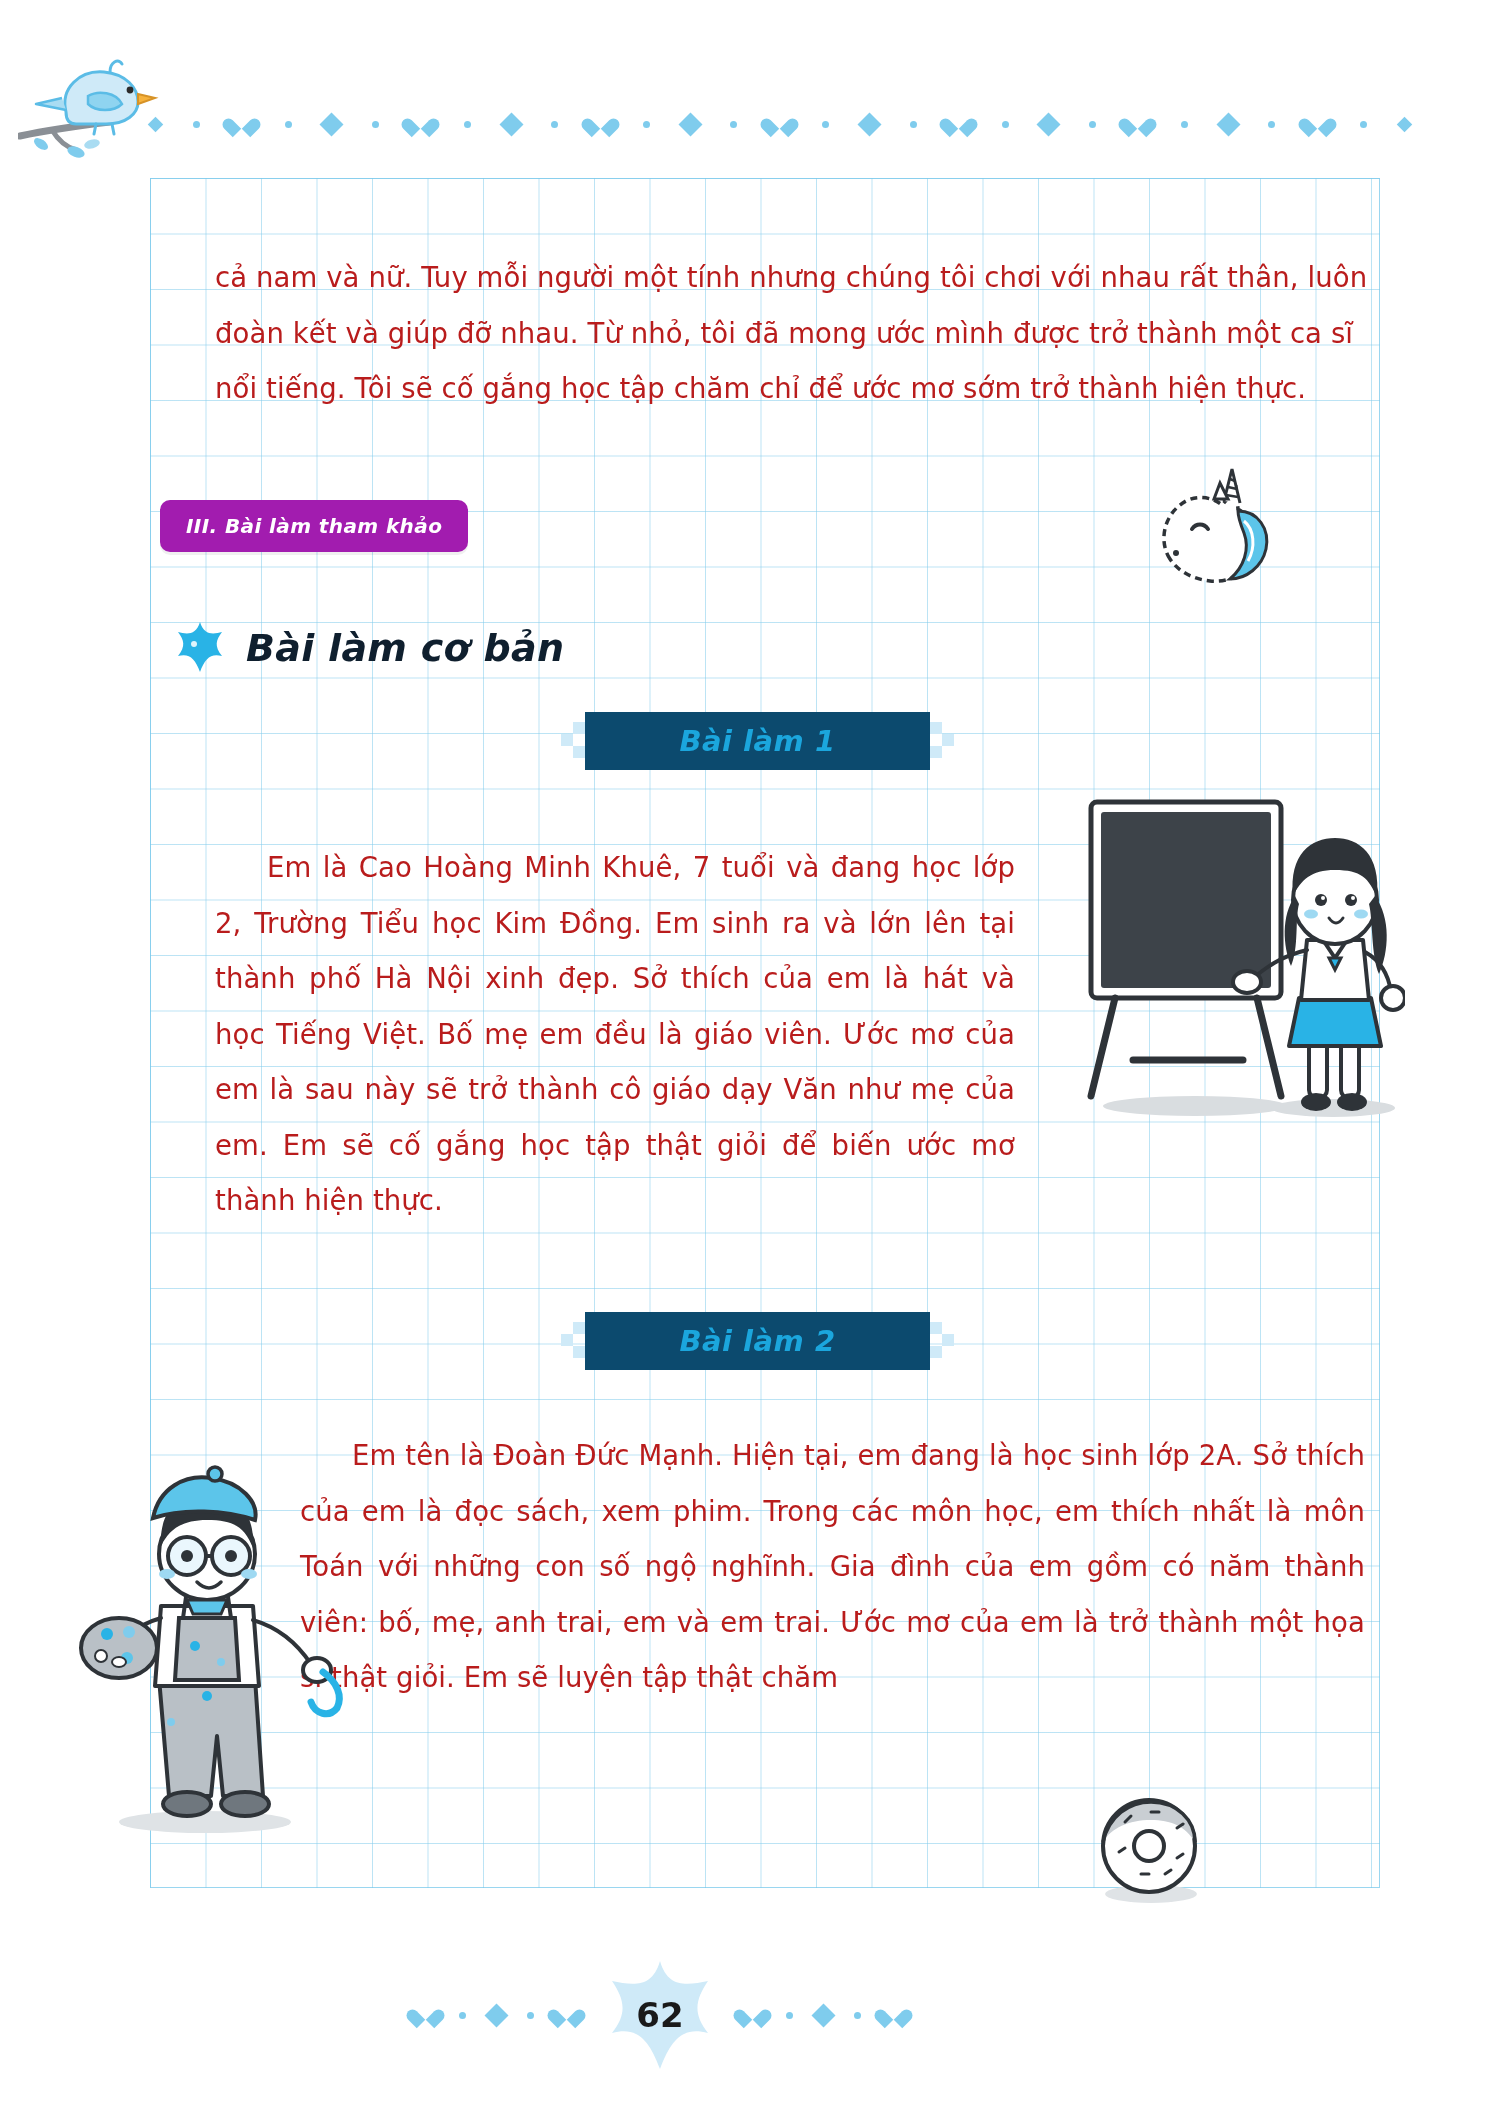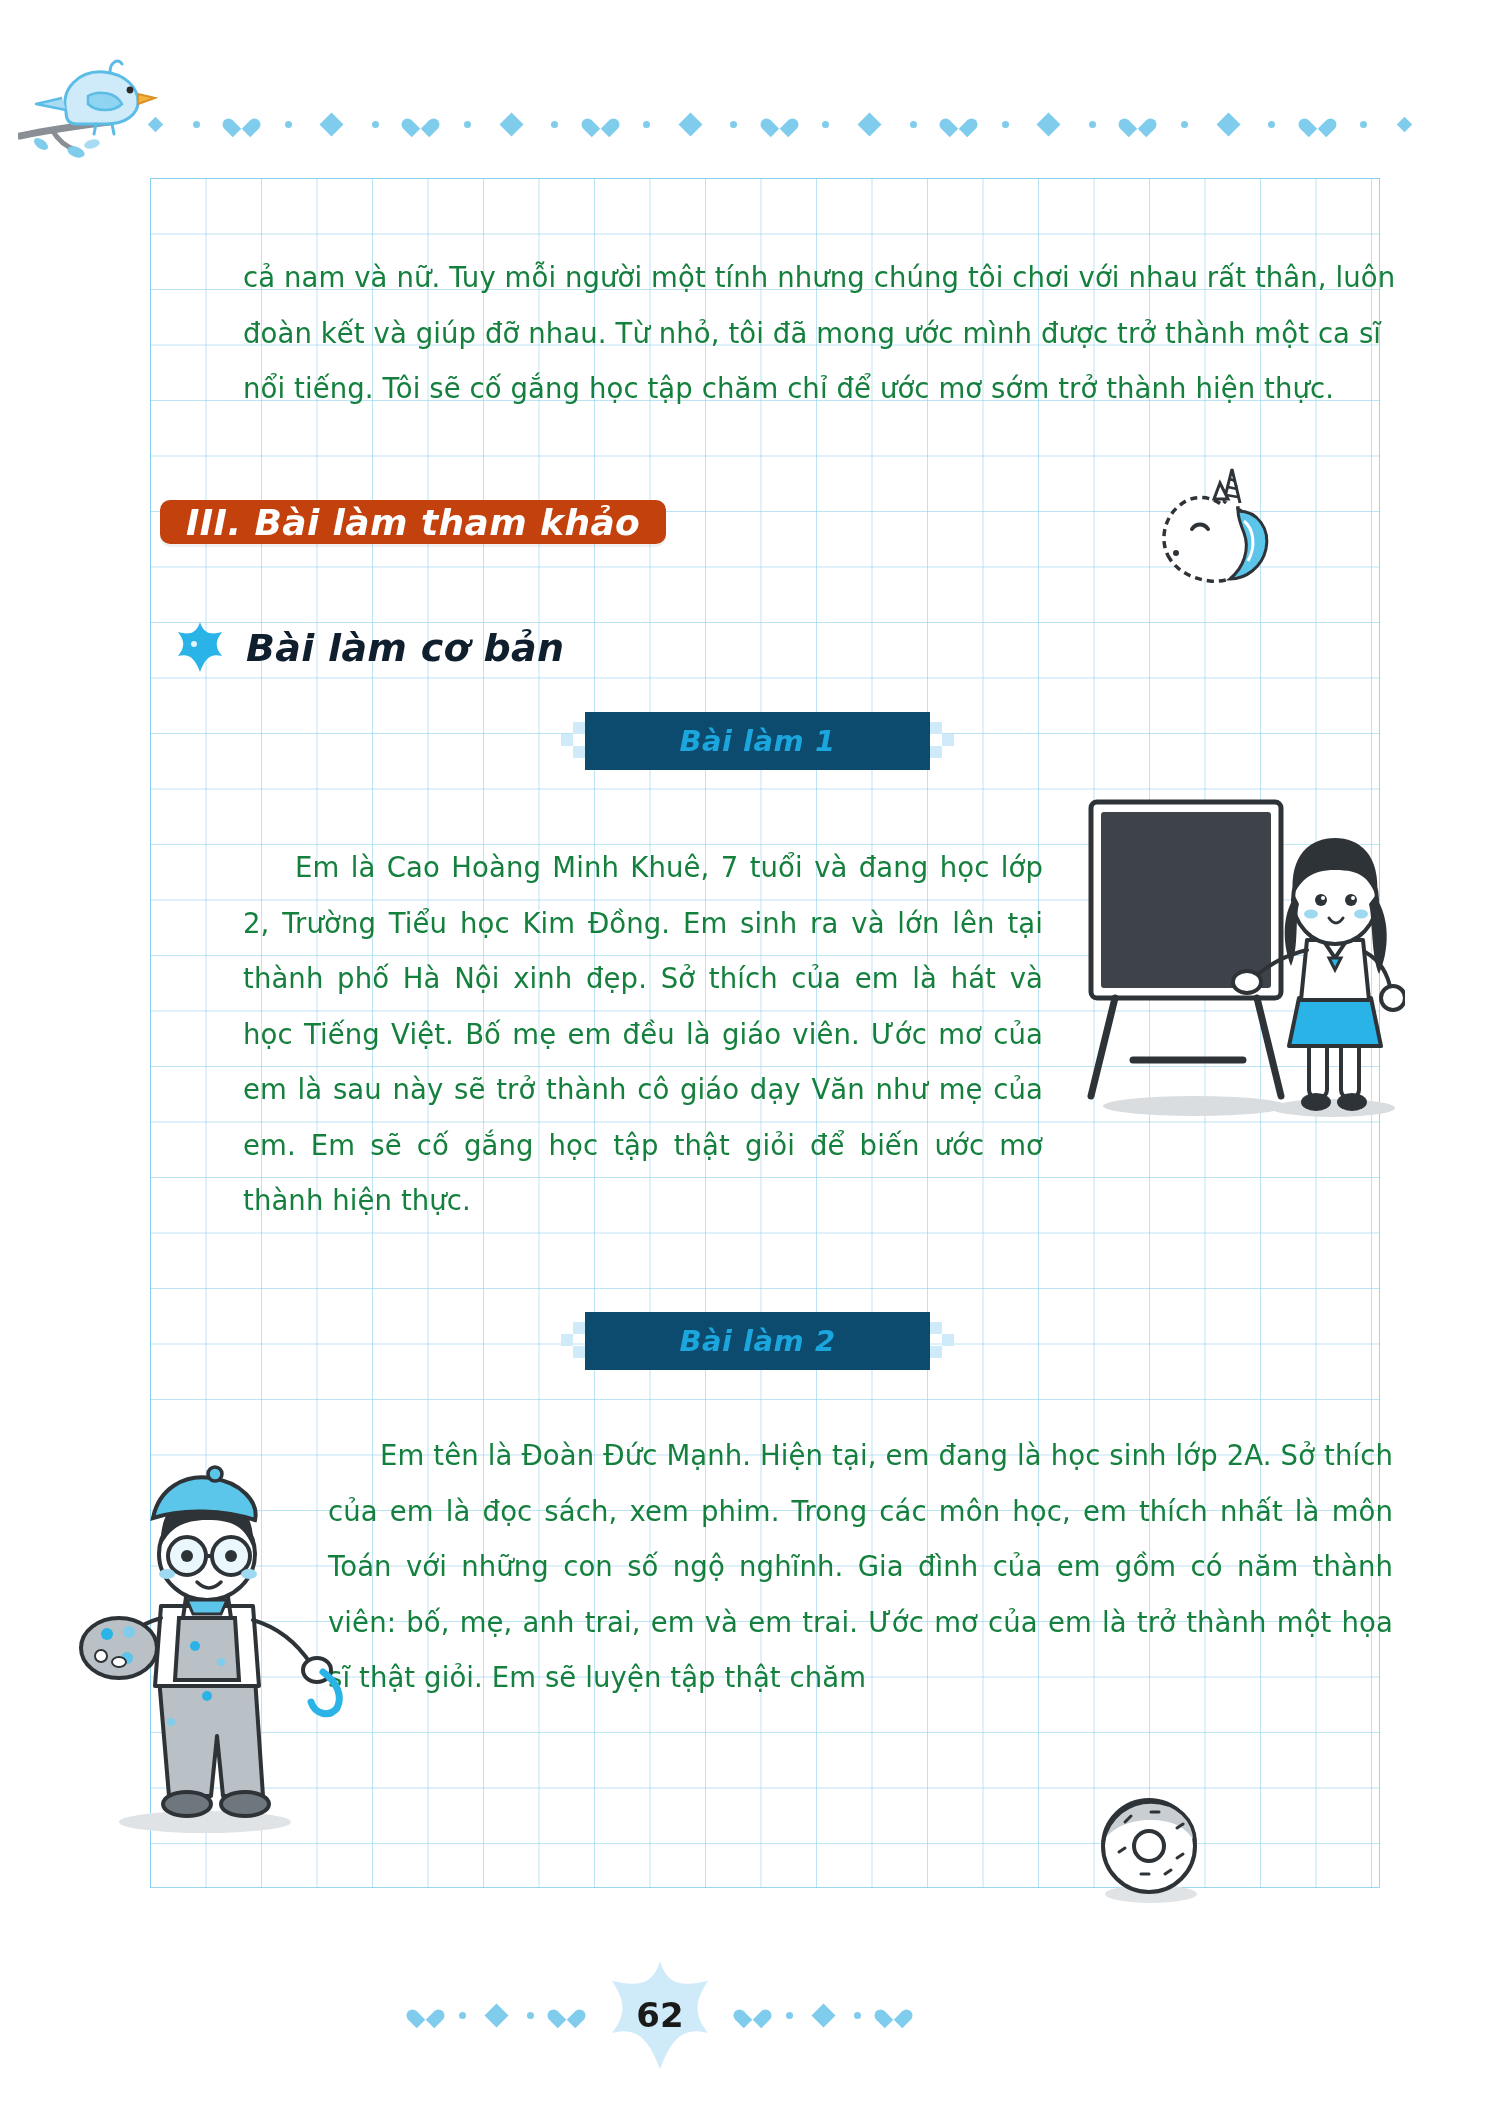--- a/index.html
+++ b/index.html
@@ -93,44 +93,43 @@
     width: 160px;
     height: 125px;
   }
 
   
   .body-text {
     position: absolute;
     font-family: "DejaVu Sans", sans-serif;
     font-size: 27.5px;
     line-height: 55.5px;
-    color: #15803d;
+    color: #b91c1c;
     letter-spacing: 0.1px;
-    margin-left: 28px;
   }
 
   .intro-para {
     left: 215px;
     top: 250px;
     width: 1155px;
   }
 
   
   .pill-heading {
     position: absolute;
     left: 160px;
     top: 500px;
-    height: 44px;
+    height: 52px;
     padding: 0 26px;
-    background: #c2410c;
+    background: #a21caf;
     border-radius: 10px;
     display: flex;
     align-items: center;
     color: #ffffff;
-    font-size: 36px;
+    font-size: 20px;
     font-weight: bold;
     font-style: italic;
     letter-spacing: 0.4px;
     box-shadow: 0 3px 0 rgba(0,0,0,0.06);
   }
 
   
   .sub-heading {
     position: absolute;
     left: 170px;

